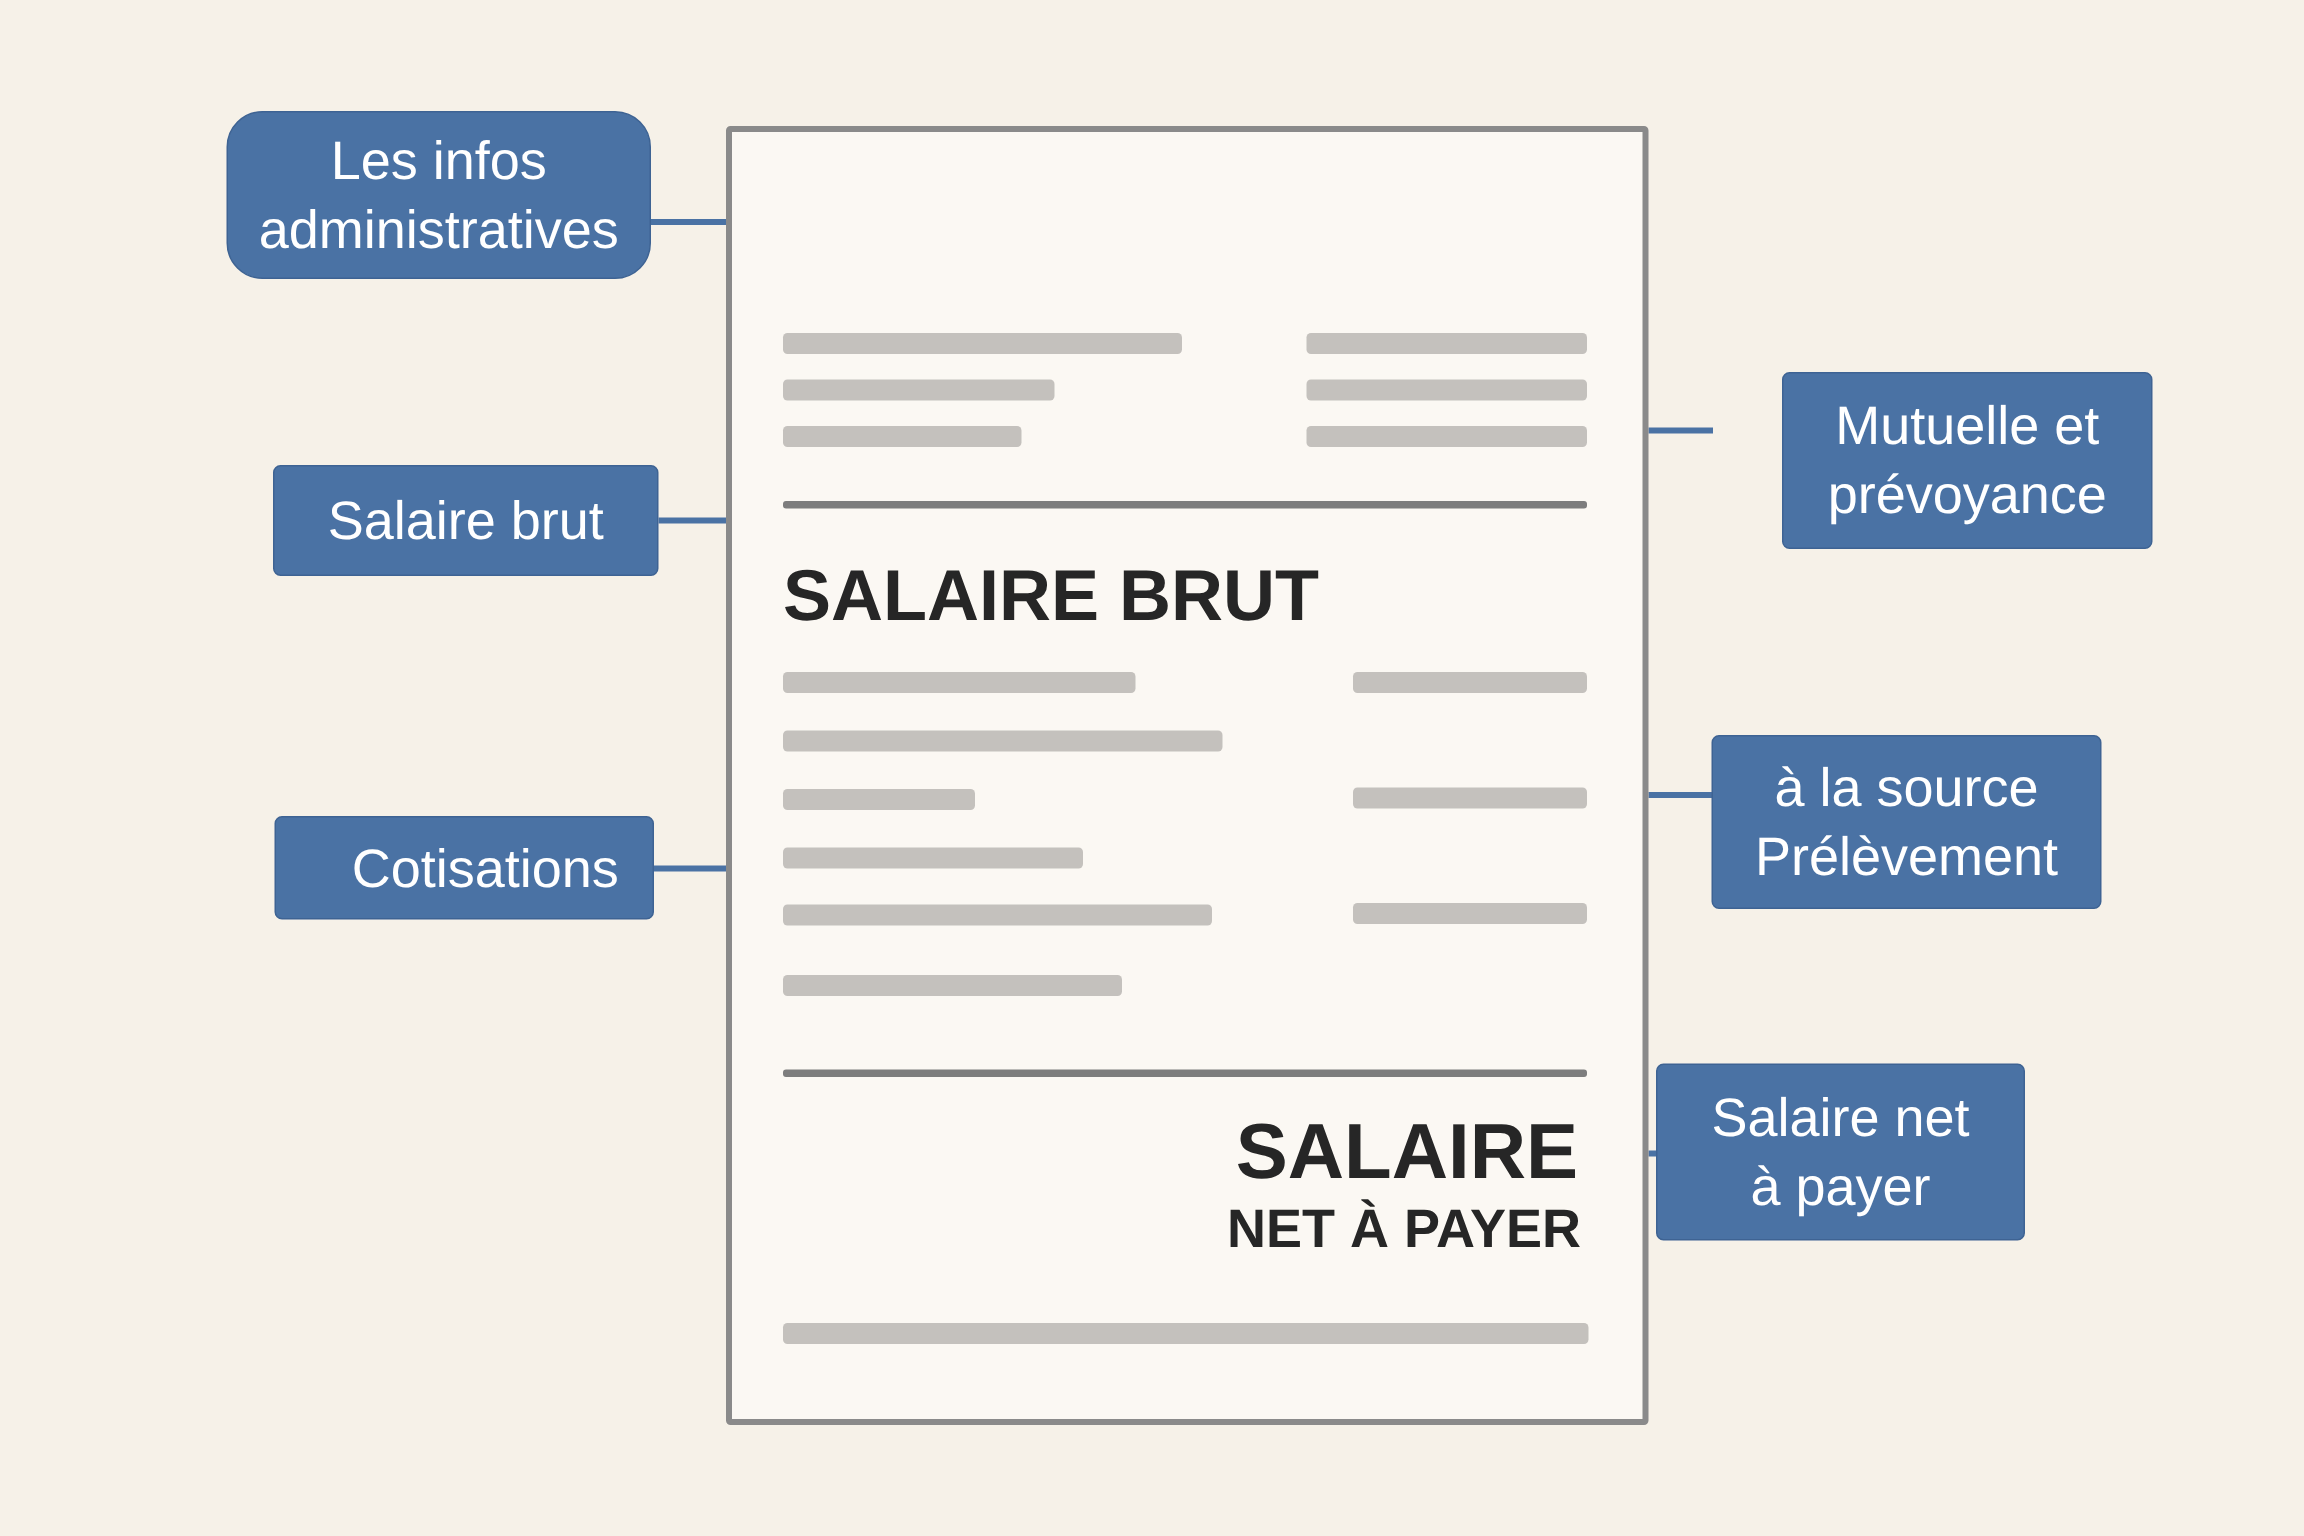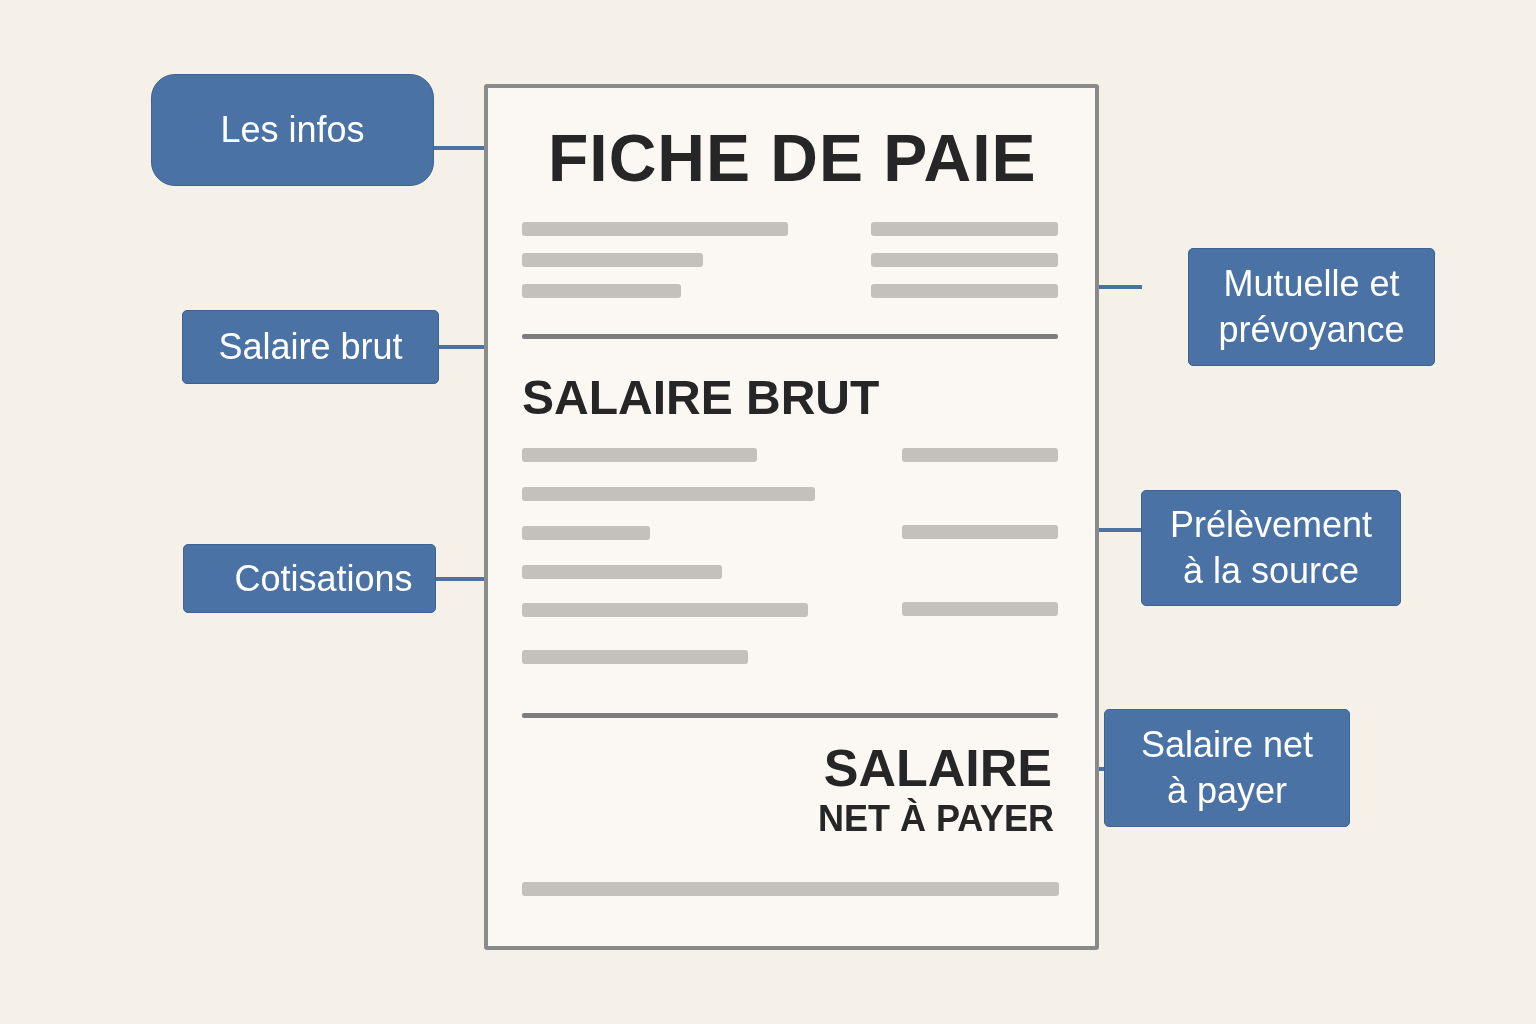--- a/index.html
+++ b/index.html
@@ -27,20 +27,21 @@
   .title {
     position: absolute; color: #262626; font-weight: bold; white-space: nowrap;
   }
 </style>
 </head>
 <body>
 
 <div class="label" style="left:151px;top:74px;width:283px;height:112px;border-radius:24px;">
   <div>
     <span>Les infos</span>
+    <span>administratives</span>
   </div>
 </div>
 <div class="connector" style="left:434px;top:146px;width:50px;"></div>
 
 <div class="label" style="left:182px;top:310px;width:257px;height:74px;">
   <span>Salaire brut</span>
 </div>
 <div class="connector" style="left:439px;top:345px;width:45px;"></div>
 
 <div class="label" style="left:183px;top:544px;width:253px;height:69px;padding-left:28px;">
@@ -52,35 +53,34 @@
 <div class="label" style="left:1188px;top:248px;width:247px;height:118px;">
   <div>
     <span>Mutuelle et</span>
     <span>prévoyance</span>
   </div>
 </div>
 
 <div class="connector" style="left:1099px;top:528px;width:43px;"></div>
 <div class="label" style="left:1141px;top:490px;width:260px;height:116px;">
   <div>
+    <span>à la source</span>
     <span>Prélèvement</span>
-    <span>à la source</span>
   </div>
 </div>
 
 <div class="connector" style="left:1099px;top:767px;width:43px;"></div>
 <div class="label" style="left:1104px;top:709px;width:246px;height:118px;">
   <div>
     <span>Salaire net</span>
     <span>à payer</span>
   </div>
 </div>
 
 <div class="sheet">
-  <div class="title" style="left:60px;top:32px;font-size:66px;letter-spacing:1px;">FICHE DE PAIE</div>
 
   <div class="bar" style="left:34px;top:134px;width:266px;"></div>
   <div class="bar" style="left:34px;top:165px;width:181px;"></div>
   <div class="bar" style="left:34px;top:196px;width:159px;"></div>
   <div class="bar" style="left:383px;top:134px;width:187px;"></div>
   <div class="bar" style="left:383px;top:165px;width:187px;"></div>
   <div class="bar" style="left:383px;top:196px;width:187px;"></div>
 
   <div class="rule" style="left:34px;top:246px;width:536px;"></div>
 

